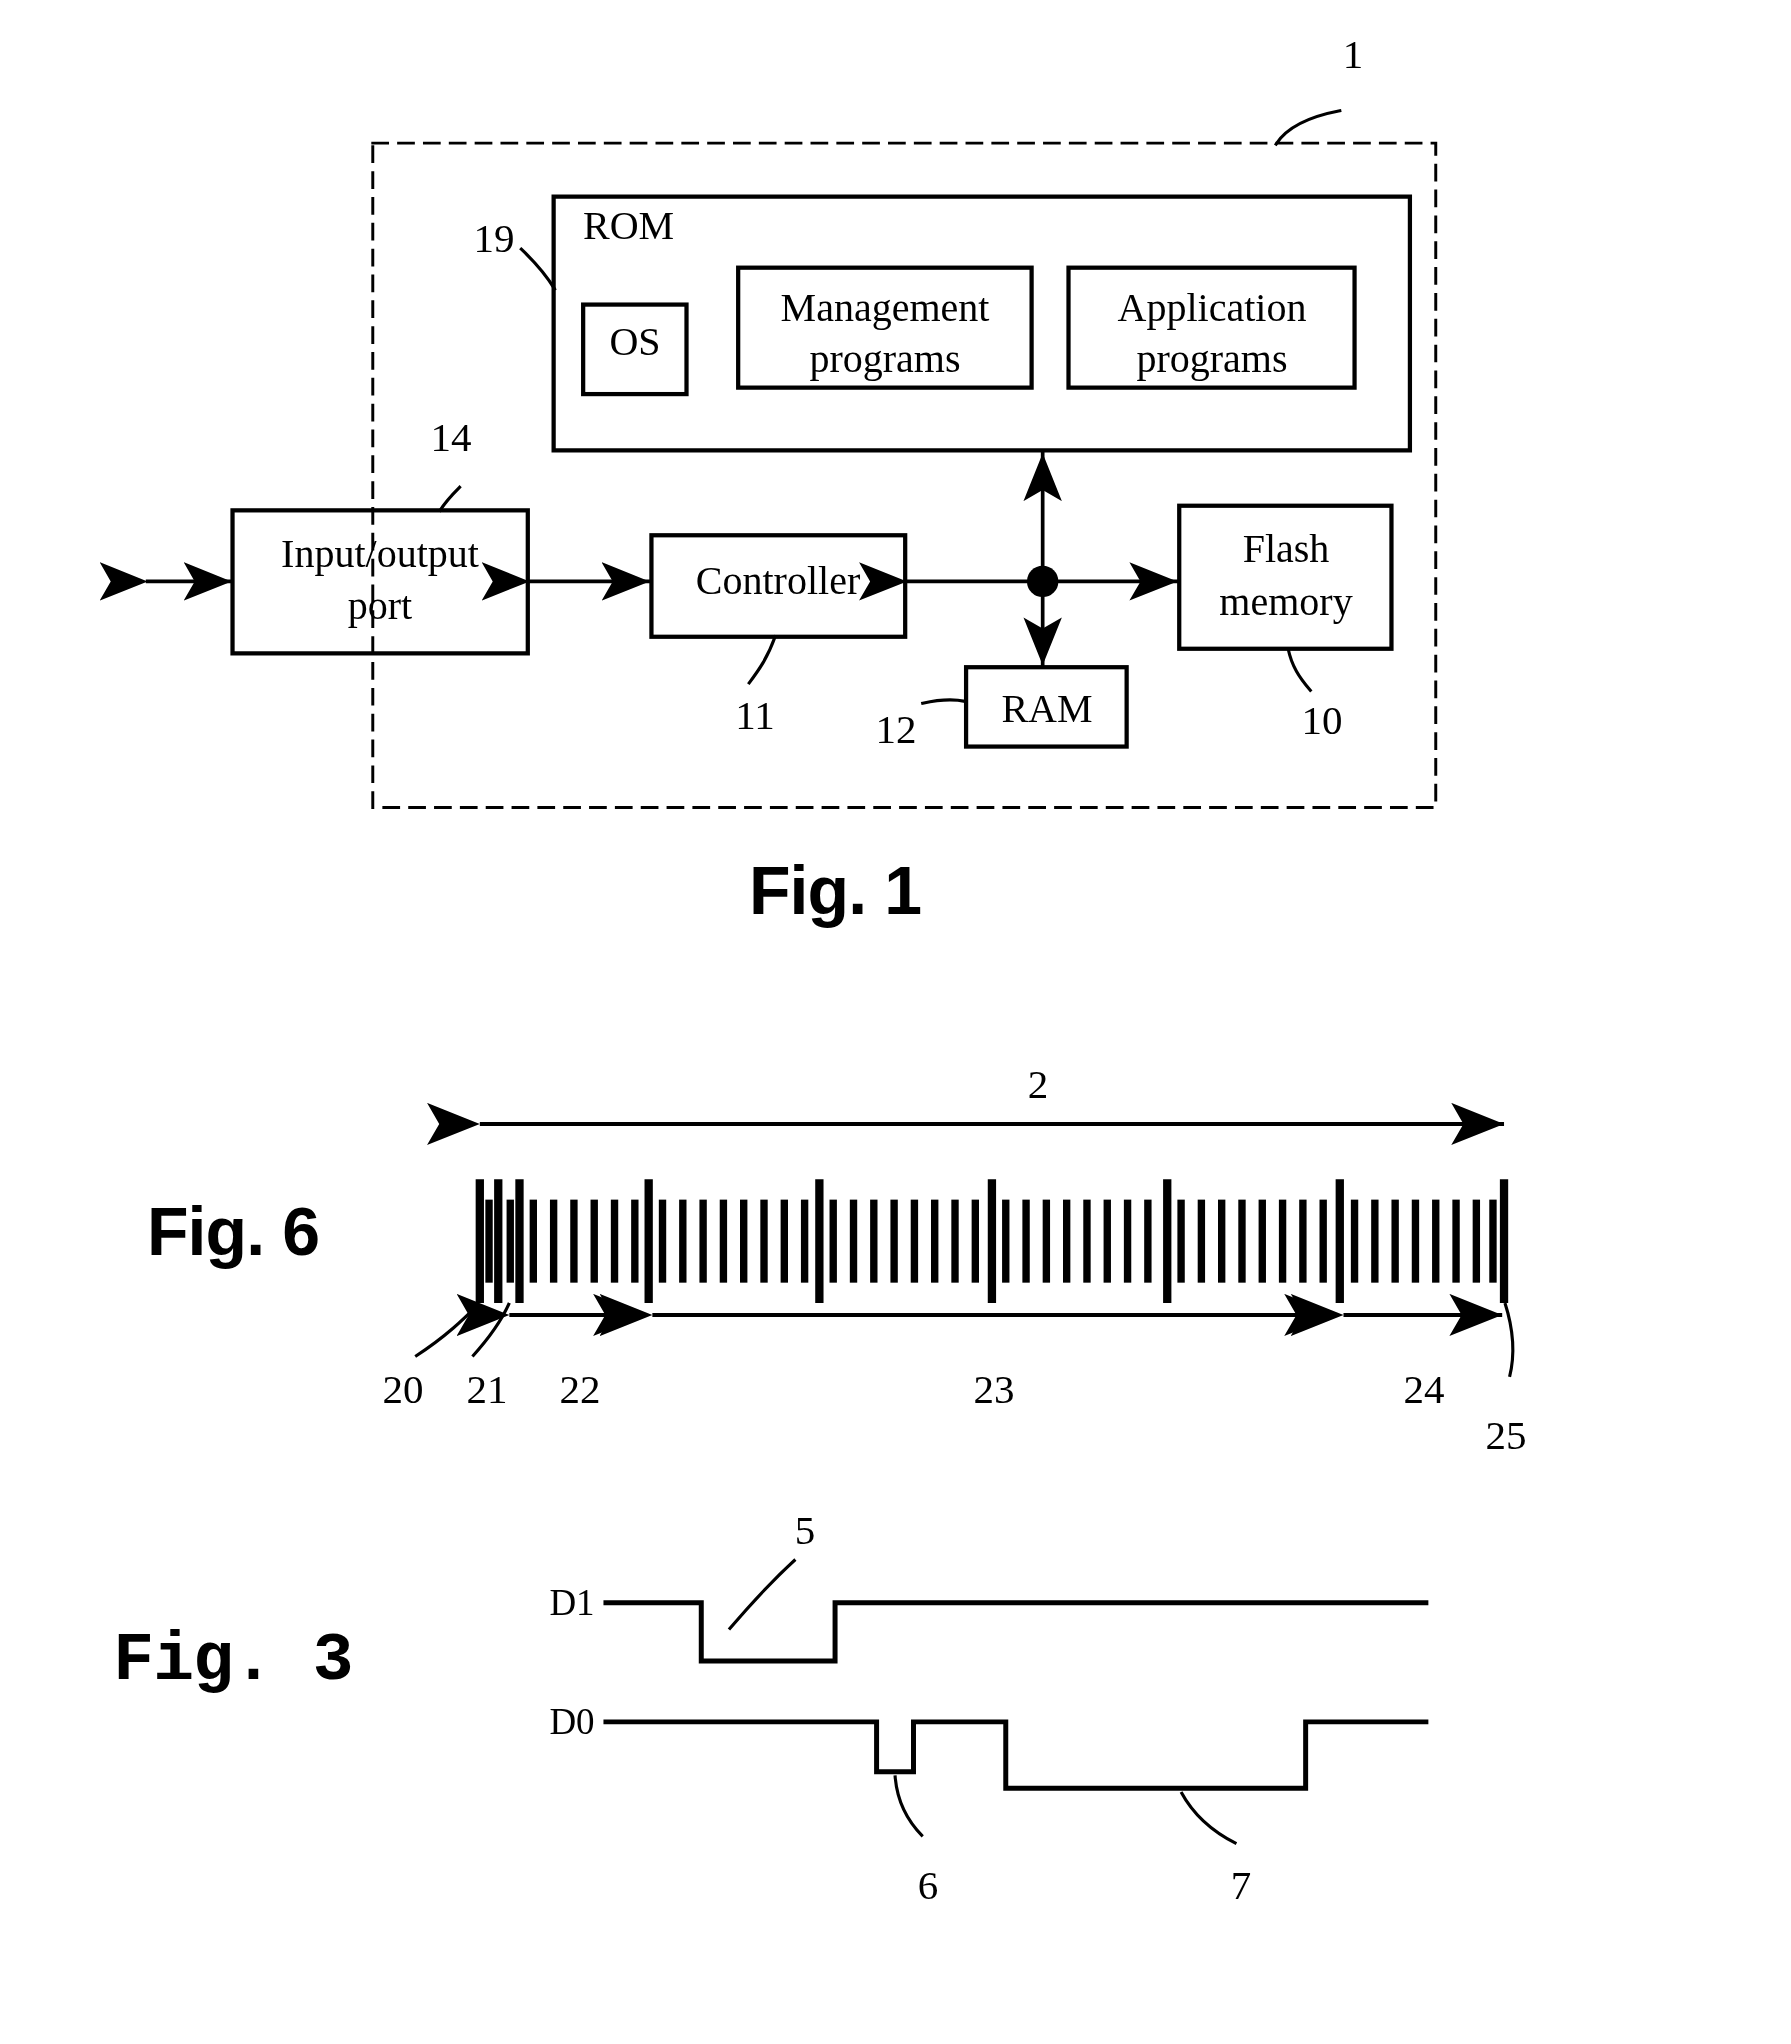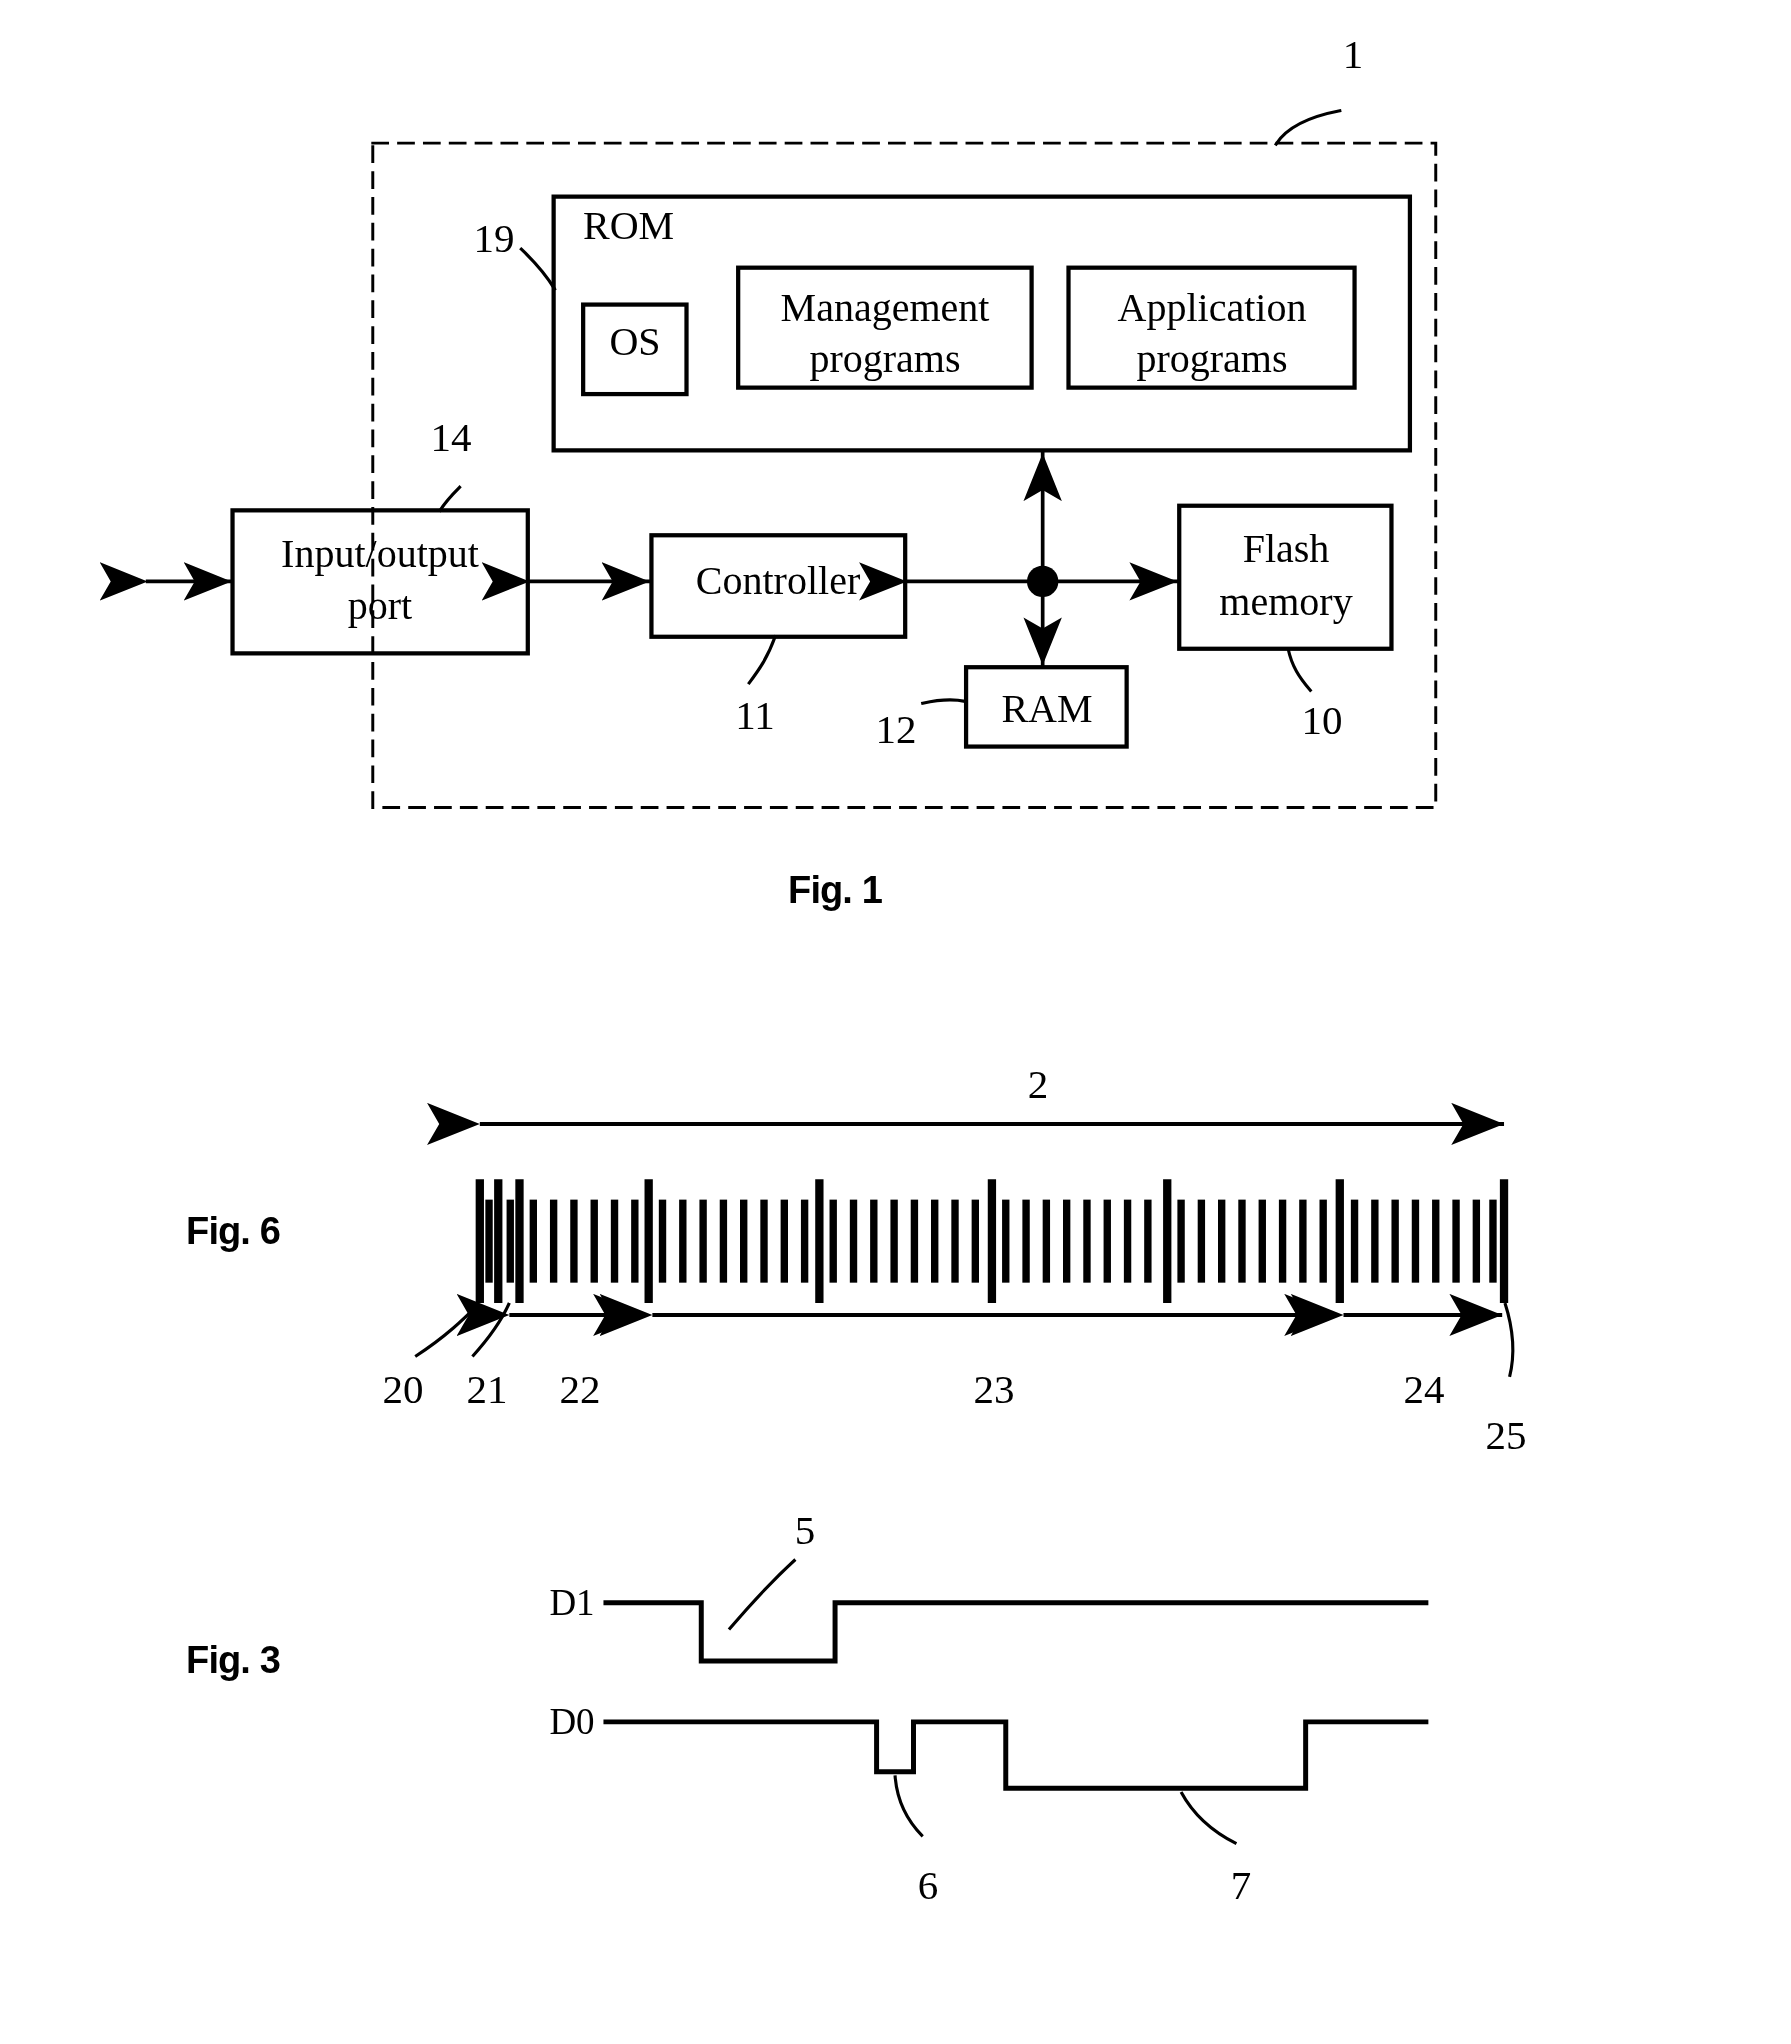--- a/index.html
+++ b/index.html
@@ -10,21 +10,21 @@
   }
   .stage{position:absolute;left:0;top:0;width:1791px;height:2044px;}
   svg.layer{position:absolute;left:0;top:0;width:1791px;height:2044px;overflow:visible;}
 
   
   .tx{position:absolute;white-space:nowrap;line-height:1.08;}
   .ctr{transform:translate(-50%,-50%);text-align:center;}
   .lft{transform:translate(0,-50%);}
   .figlbl{
     font-family:"Liberation Sans","DejaVu Sans",sans-serif;
-    font-weight:bold;font-size:38px;letter-spacing:-0.9px;
+    font-weight:bold;font-size:68px;letter-spacing:-0.9px;
   }
   .boxlbl{font-size:40px;}
   .refnum{font-size:41px;}
   .sigtxt{font-size:37px;text-align:center;}
 </style>
 </head>
 <body>
 
 <div class="stage">
 
@@ -205,21 +205,21 @@
 
   <div class="tx ctr refnum" style="left:1038px;top:1084px;">2</div>
 
   <div class="tx ctr refnum" style="left:403px;top:1389px;">20</div>
   <div class="tx ctr refnum" style="left:487px;top:1389px;">21</div>
   <div class="tx ctr refnum" style="left:580px;top:1389px;">22</div>
   <div class="tx ctr refnum" style="left:994px;top:1389px;">23</div>
   <div class="tx ctr refnum" style="left:1424px;top:1389px;">24</div>
   <div class="tx ctr refnum" style="left:1506px;top:1435px;">25</div>
 
-  <div class="tx ctr figlbl" style="left:233px;top:1661px;">Fig. 3</div>
+  <div class="tx ctr figlbl" style="left:233px;top:1661px;font-family:Liberation Mono, monospace;">Fig. 3</div>
 
   <div class="tx ctr sigtxt" style="left:572px;top:1603px;">D1</div>
   <div class="tx ctr sigtxt" style="left:572px;top:1722px;">D0</div>
 
   <div class="tx ctr refnum" style="left:805px;top:1530px;">5</div>
   <div class="tx ctr refnum" style="left:928px;top:1885px;">6</div>
   <div class="tx ctr refnum" style="left:1241px;top:1885px;">7</div>
 
 </div>
 

